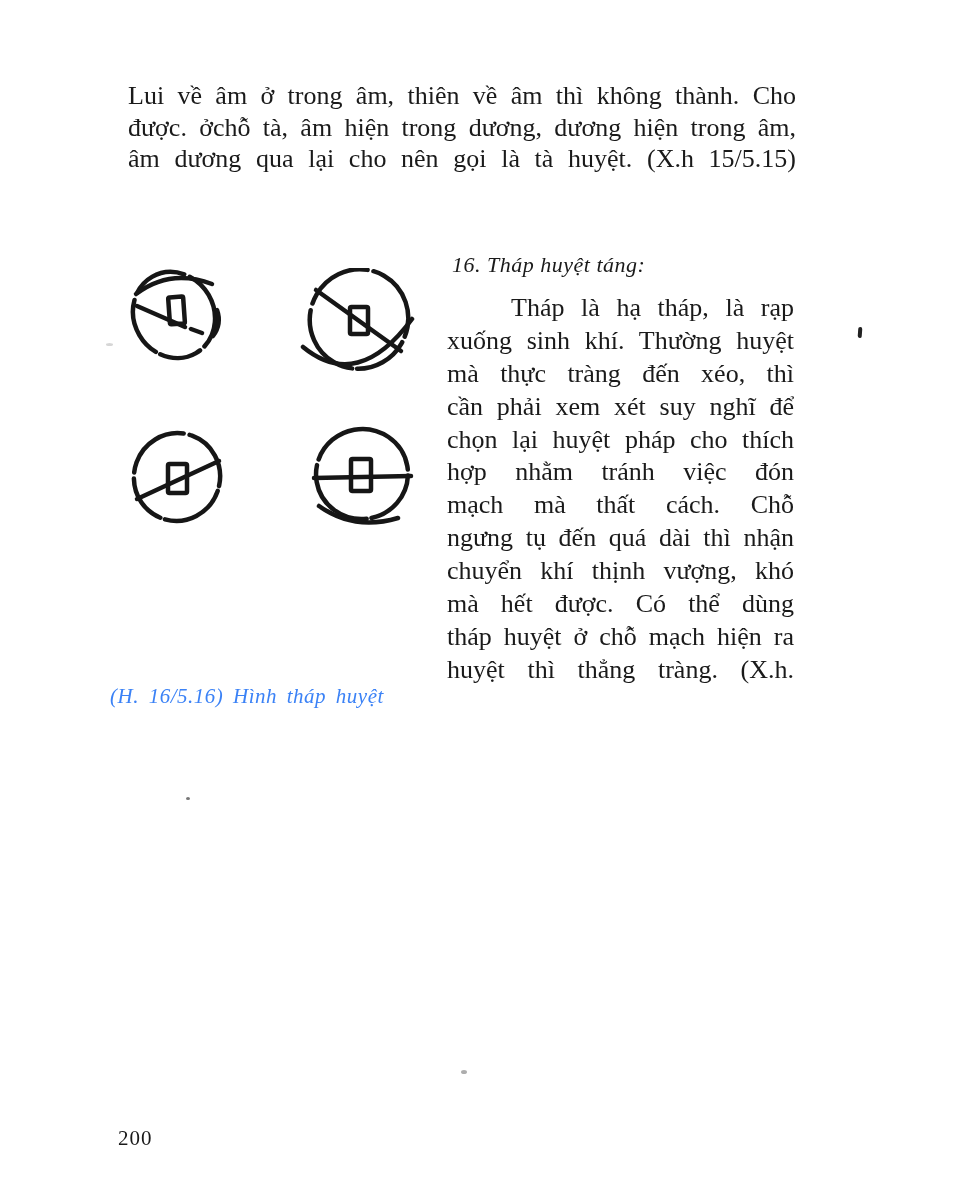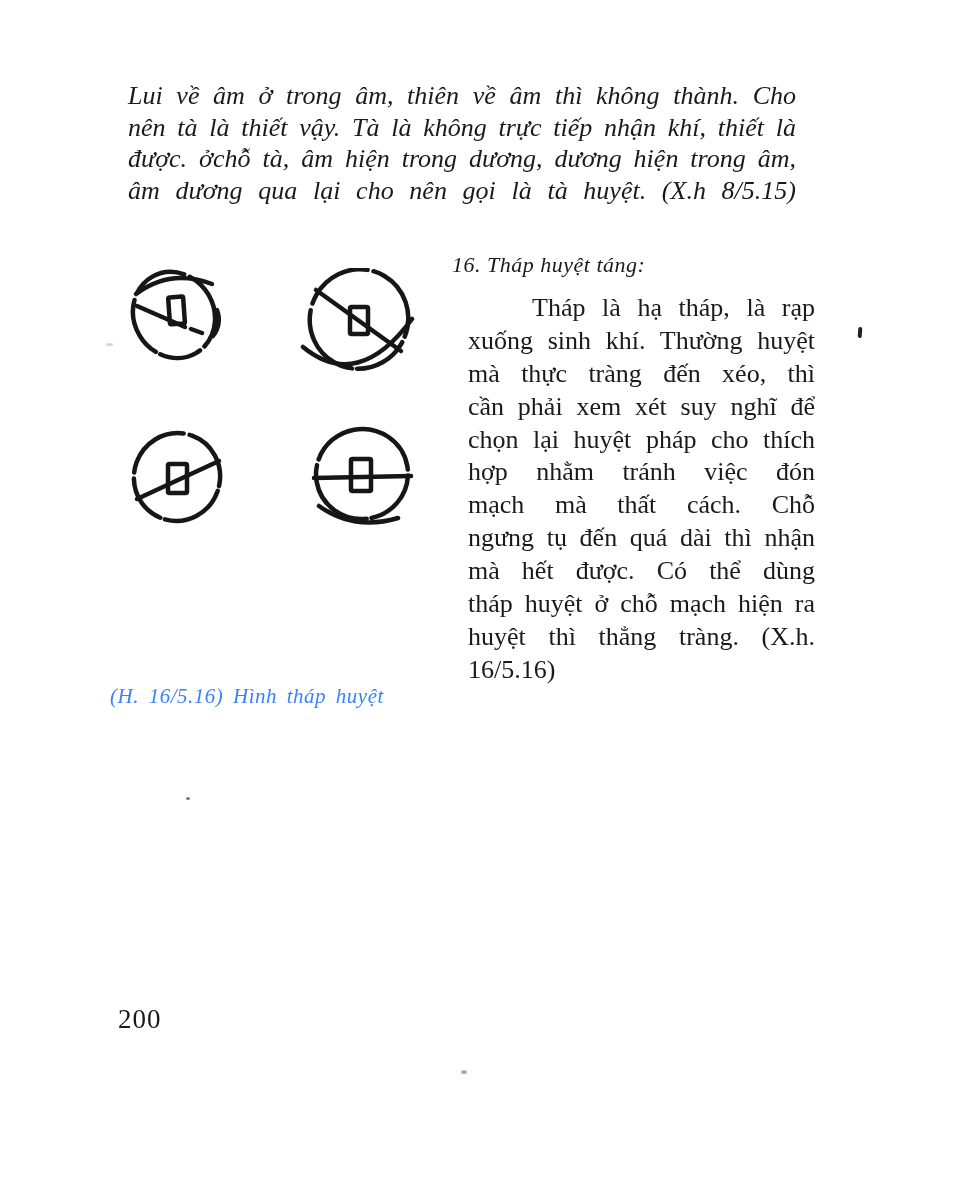--- a/index.html
+++ b/index.html
@@ -18,80 +18,79 @@
     height:31.7px;
     white-space:nowrap;
   }
   .jl{
     white-space:normal;
     text-align:justify;
     text-align-last:justify;
     -moz-text-align-last:justify;
   }
   #intro-paragraph{
-    position:absolute;left:128px;top:80px;width:668px;font-style:italic;
+    position:absolute;left:128px;top:80px;width:668px;
   }
   #section-heading{
     position:absolute;left:452px;top:252px;width:345px;
     font-size:22px;font-style:italic;letter-spacing:.5px;
   }
   #section-body{
-    position:absolute;left:468px;top:292px;width:347px;
+    position:absolute;left:447px;top:292px;width:347px;
   }
   #section-body .textline{line-height:32.9px;height:32.9px;}
   .indent-first{padding-left:64px;}
   #figure-caption{
     position:absolute;left:110px;top:684px;width:330px;
     font-size:21px;font-style:italic;color:#3b82f6;
     word-spacing:4px;letter-spacing:.5px;
     white-space:nowrap;
   }
   #page-number{
-    position:absolute;left:118px;top:1004px;
-    font-size:27px;letter-spacing:1px;
+    position:absolute;left:118px;top:1126px;
+    font-size:21px;letter-spacing:1px;
   }
   .fig{position:absolute;}
   .fig svg{display:block;}
   .stroke{
     fill:none;stroke:#161616;stroke-width:4.5;
     stroke-linecap:round;stroke-linejoin:round;
   }
   .speck{position:absolute;border-radius:50%;}
   #stray-tick{
     position:absolute;left:858px;top:327px;width:4px;height:11px;
     background:#222;border-radius:2px;transform:rotate(4deg);
   }
 </style>
 </head>
 <body>
 
 <div class="page">
 
   <div id="intro-paragraph">
     <div class="textline jl">Lui về âm ở trong âm, thiên về âm thì không thành. Cho</div>
-    <div class="textline jl">nên tà là thiết vậy. Tà là không trực tiếp nhận khí, thiết là</div>
     <div class="textline jl">được. ởchỗ tà, âm hiện trong dương, dương hiện trong âm,</div>
-    <div class="textline jl">âm dương qua lại cho nên gọi là tà huyệt. (X.h 8/5.15)</div>
+    <div class="textline jl">âm dương qua lại cho nên gọi là tà huyệt. (X.h 15/5.15)</div>
   </div>
 
   <div id="section-heading">16. Tháp huyệt táng:</div>
 
   <div id="section-body">
     <div class="textline jl indent-first">Tháp là hạ tháp, là rạp</div>
     <div class="textline jl">xuống sinh khí. Thường huyệt</div>
     <div class="textline jl">mà thực tràng đến xéo, thì</div>
     <div class="textline jl">cần phải xem xét suy nghĩ để</div>
     <div class="textline jl">chọn lại huyệt pháp cho thích</div>
     <div class="textline jl">hợp nhằm tránh việc đón</div>
     <div class="textline jl">mạch mà thất cách. Chỗ</div>
     <div class="textline jl">ngưng tụ đến quá dài thì nhận</div>
+    <div class="textline jl">chuyển khí thịnh vượng, khó</div>
     <div class="textline jl">mà hết được. Có thể dùng</div>
     <div class="textline jl">tháp huyệt ở chỗ mạch hiện ra</div>
     <div class="textline jl">huyệt thì thẳng tràng. (X.h.</div>
-    <div class="textline">16/5.16)</div>
   </div>
 
   <div class="fig" style="left:128px;top:264px;">
     <svg width="100" height="105" viewBox="0 0 100 105">
       <ellipse class="stroke" cx="46" cy="51" rx="40" ry="44" stroke-dasharray="55 6 42 5 60 8" transform="rotate(-30 46 51)"></ellipse>
       <path class="stroke" d="M 8,30 Q 42,4 84,20"></path>
       <path class="stroke" d="M 9,42 L 57,63"></path>
       <path class="stroke" d="M 63,65 L 74,69"></path>
       <path class="stroke" d="M 89,46 Q 94,60 85,72"></path>
       <rect class="stroke" x="41" y="33" width="15" height="27" rx="1.5" transform="rotate(-4 48 46)"></rect>

